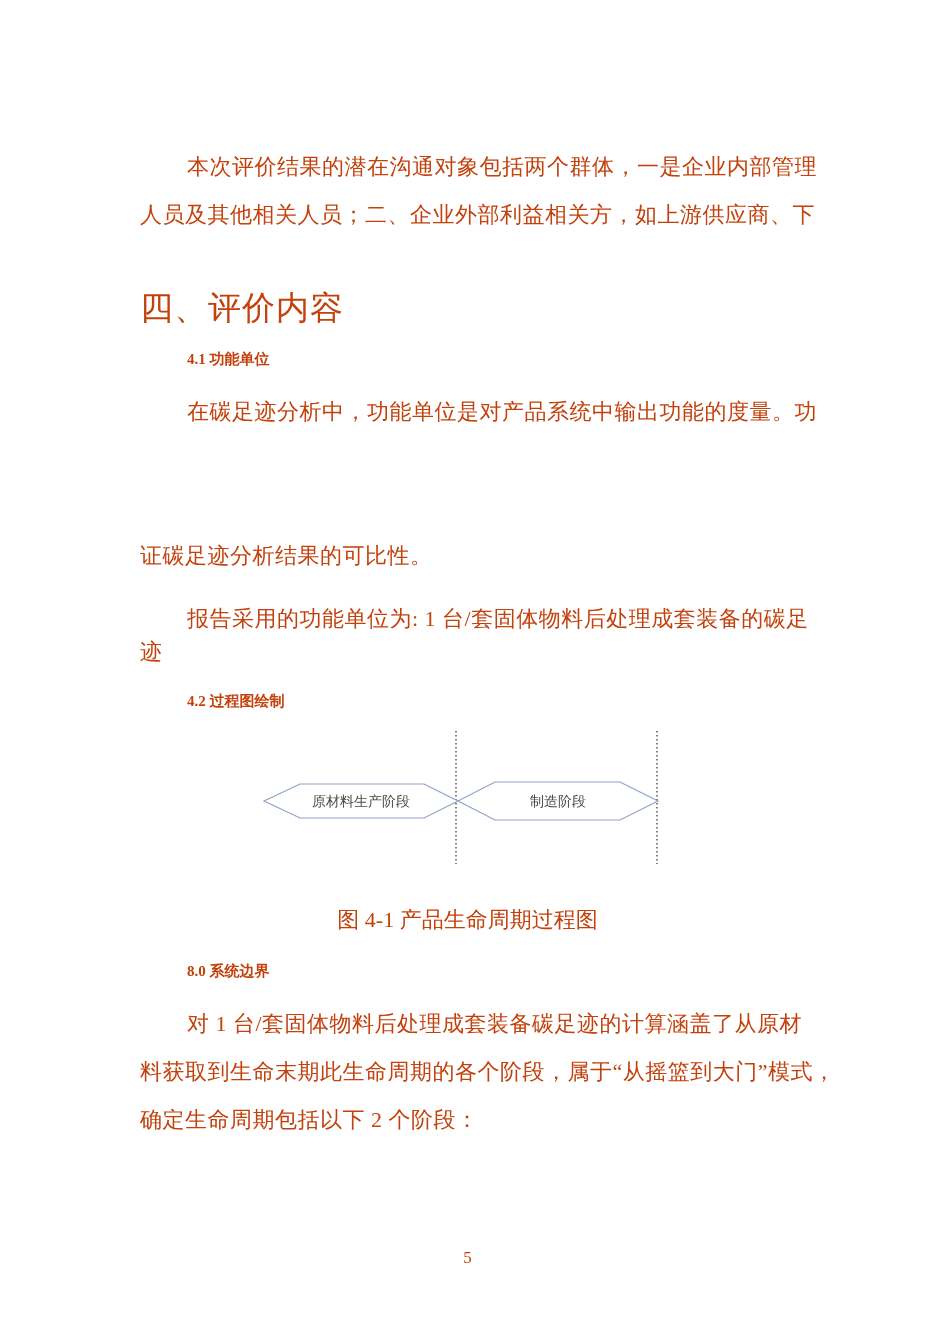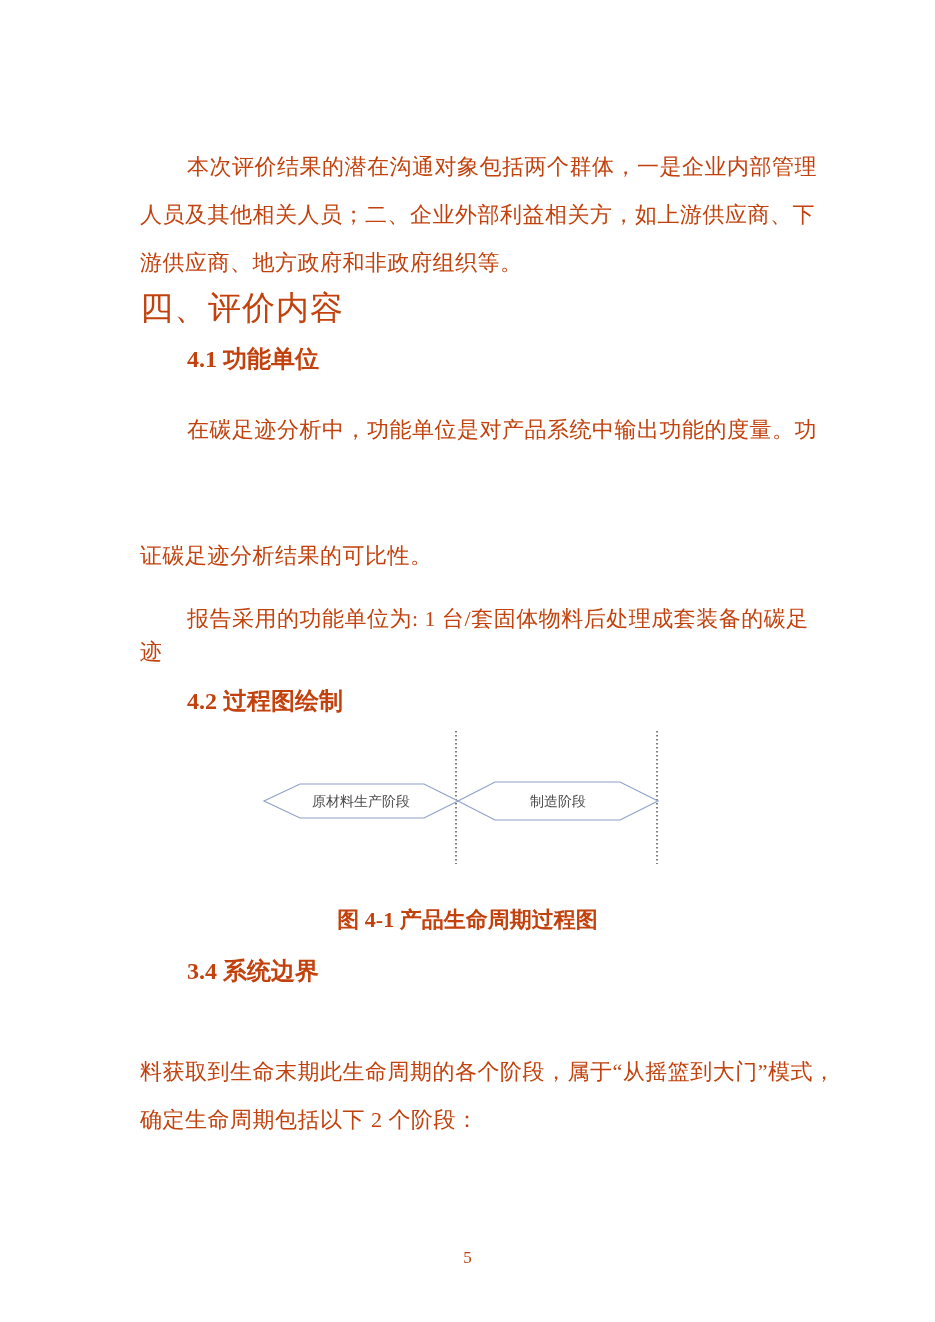--- a/index.html
+++ b/index.html
@@ -33,33 +33,33 @@
     left: 140px;
     font-size: 33px;
     line-height: 32px;
     font-weight: 400;
     letter-spacing: 1px;
     white-space: nowrap;
   }
   .h-sub {
     position: absolute;
     left: 187px;
-    font-size: 24px;
+    font-size: 15px;
     line-height: 28px;
     font-weight: 700;
     white-space: nowrap;
   }
   .caption {
     position: absolute;
     left: 140px;
     width: 655px;
     text-align: center;
     font-size: 22px;
     line-height: 28px;
-    font-weight: 700;
+    font-weight: 400;
     white-space: nowrap;
   }
   .diagram {
     position: absolute;
     left: 230px;
     top: 695px;
   }
   .diagram text {
     font-family: "Liberation Sans", sans-serif;
     font-size: 14px;
@@ -75,43 +75,43 @@
     line-height: 20px;
   }
 </style>
 </head>
 <body>
 
 <div class="page">
 
   <div class="bodyline indent" style="top:126px">本次评价结果的潜在沟通对象包括两个群体，一是企业内部管理</div>
   <div class="bodyline" style="top:174px">人员及其他相关人员；二、企业外部利益相关方，如上游供应商、下</div>
-  <div class="bodyline" style="top:222px">游供应商、地方政府和非政府组织等。</div>
 
   <div class="h-major" style="top:266px">四、评价内容</div>
 
   <div class="h-sub" style="top:319px">4.1 功能单位</div>
-  <div class="bodyline indent" style="top:389px">在碳足迹分析中，功能单位是对产品系统中输出功能的度量。功</div>
+  <div class="bodyline indent" style="top:371px">在碳足迹分析中，功能单位是对产品系统中输出功能的度量。功</div>
   <div class="bodyline" style="top:515px">证碳足迹分析结果的可比性。</div>
   <div class="bodyline indent" style="top:578px">报告采用的功能单位为: 1 台/套固体物料后处理成套装备的碳足</div>
   <div class="bodyline" style="top:611px">迹</div>
 
   <div class="h-sub" style="top:661px">4.2 过程图绘制</div>
 
   <svg class="diagram" width="460" height="150" viewBox="0 0 460 150">
     <line x1="226" y1="10" x2="226" y2="143" stroke-width="1.2" stroke-dasharray="1.5,2.5" stroke="#2b2b2b"></line>
     <line x1="427" y1="10" x2="427" y2="143" stroke-width="1.2" stroke-dasharray="1.5,2.5" stroke="#2b2b2b"></line>
     <polygon points="34,80 70,63 194,63 228,80 194,97 70,97" fill="#ffffff" stroke-width="1.2" stroke="#8fa2c8"></polygon>
     <polygon points="228,80 265,61 390,61 428,80 390,99 265,99" fill="#ffffff" stroke-width="1.2" stroke="#8fa2c8"></polygon>
     <text x="131" y="85" text-anchor="middle">原材料生产阶段</text>
     <text x="328" y="85" text-anchor="middle">制造阶段</text>
   </svg>
 
   <div class="caption" style="top:880px">图 4-1 产品生命周期过程图</div>
 
-  <div class="h-sub" style="top:931px">3.4 系统边界</div>
+  <div class="h-sub" style="top:931px">8.0 系统边界</div>
+  <div class="bodyline indent" style="top:983px">对 1 台/套固体物料后处理成套装备碳足迹的计算涵盖了从原材</div>
   <div class="bodyline" style="top:1031px">料获取到生命末期此生命周期的各个阶段，属于“从摇篮到大门”模式，</div>
   <div class="bodyline" style="top:1079px">确定生命周期包括以下 2 个阶段：</div>
 
 
   <div class="pagenum">5</div>
 
 </div>
 
 </body></html>

